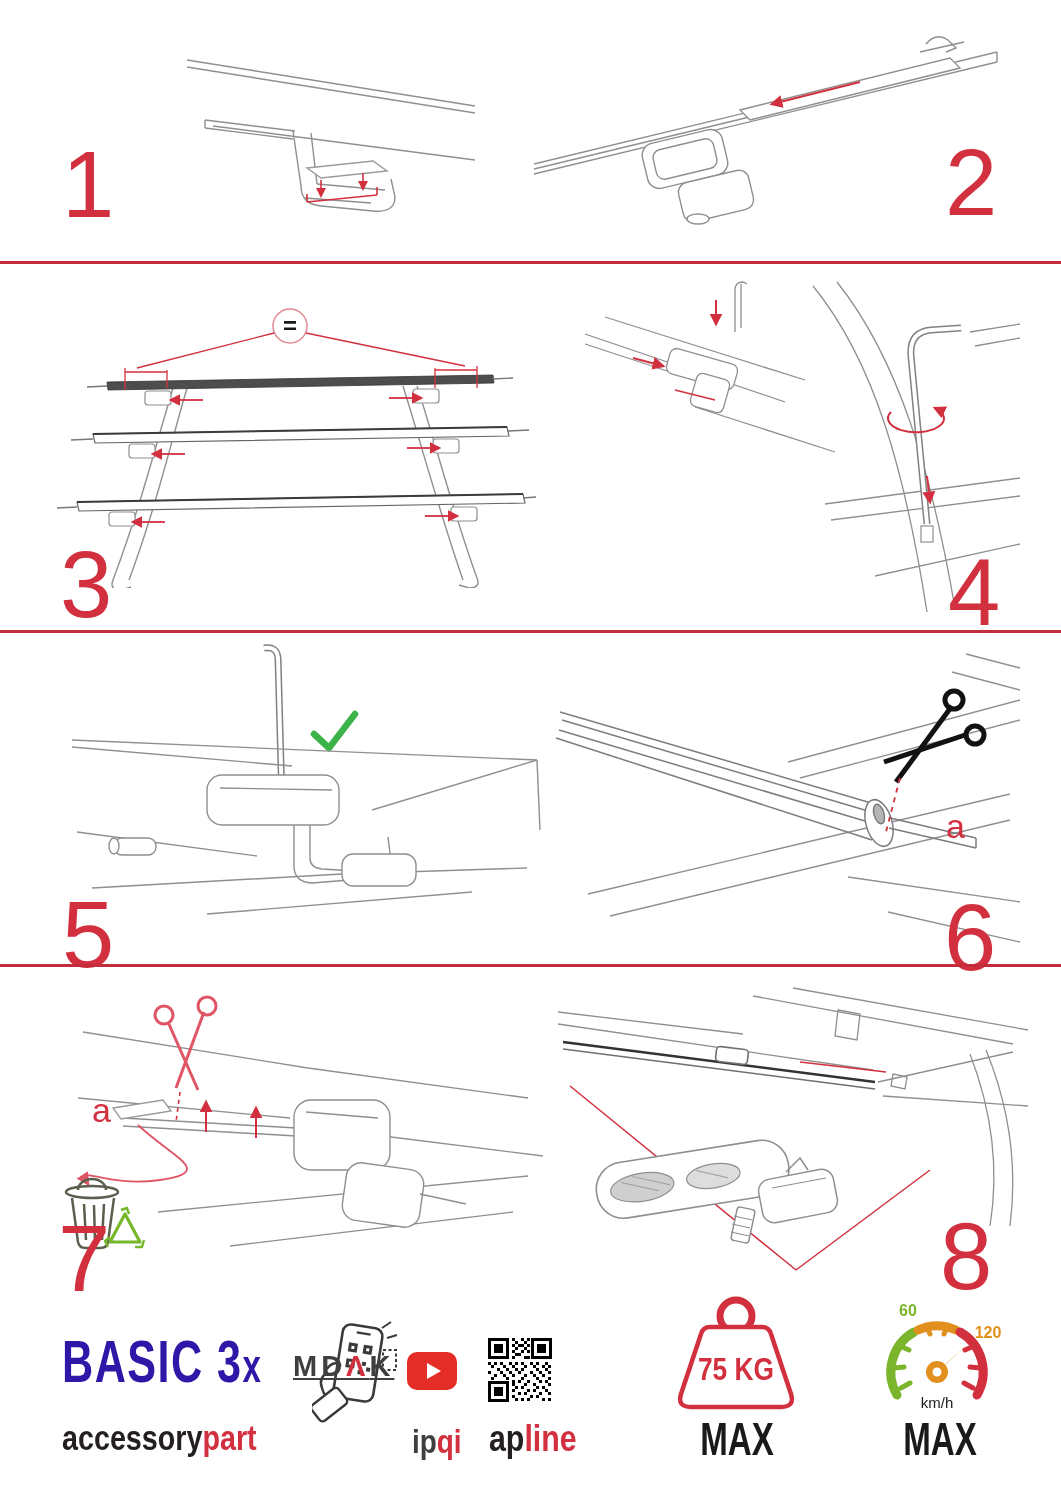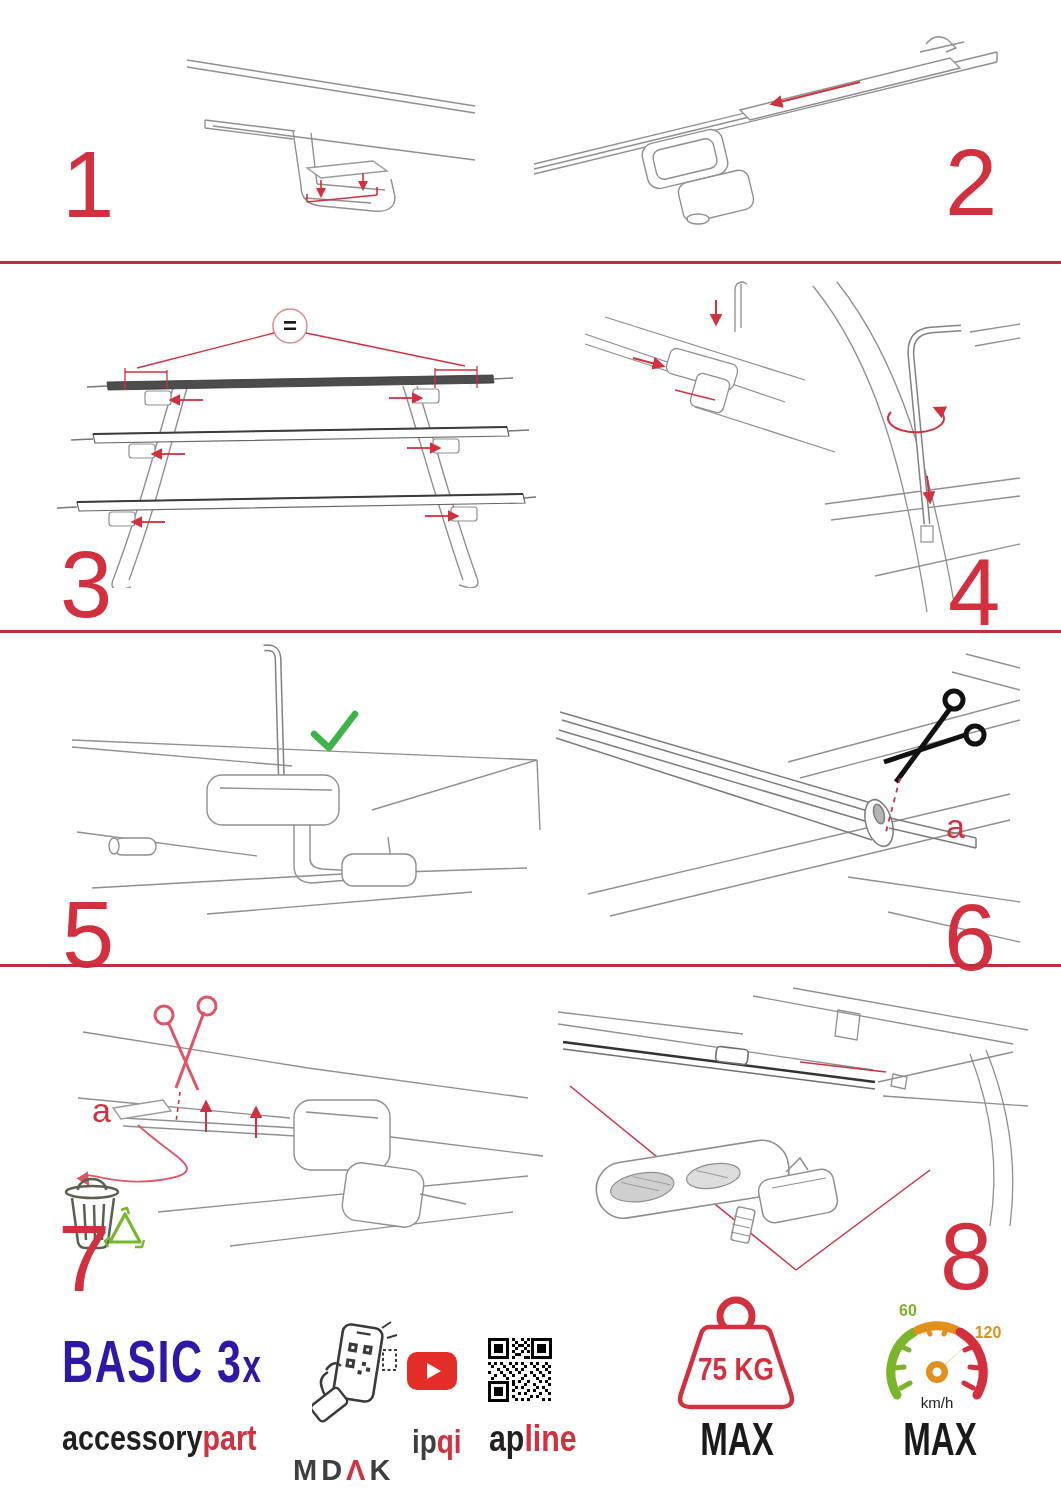--- a/index.html
+++ b/index.html
@@ -12,22 +12,22 @@
            font-family:"Liberation Sans",sans-serif;}
   
   .basic-logo{position:absolute;left:62px;top:1332px;color:#2e18a8;font-weight:bold;
               font-size:60px;line-height:1;letter-spacing:2px;transform:scaleX(0.72);
               transform-origin:left top;white-space:nowrap;}
   .basic-logo .x{font-size:46px;}
   .brandline{position:absolute;left:62px;top:1420px;font-size:35px;font-weight:bold;
              line-height:1;transform:scaleX(0.82);transform-origin:left top;white-space:nowrap;}
   .brandline .b{color:#231f20;}
   .brandline .r{color:#d2303e;}
-  .mdak{position:absolute;left:293px;top:1454px;font-size:29px;font-weight:bold;
-        letter-spacing:4px;color:#3f3f3f;white-space:nowrap;}
+  .mdak{position:absolute;left:293px;top:1350px;font-size:29px;font-weight:bold;
+        letter-spacing:4px;color:#3f3f3f;white-space:nowrap;text-decoration:underline;}
   .mdak .lam{color:#d2303e;}
   .ipqi{position:absolute;left:412px;top:1424px;font-size:34px;font-weight:bold;line-height:1;
         transform:scaleX(0.82);transform-origin:left top;}
   .ipqi .b{color:#3f3f3f;} .ipqi .r{color:#d2303e;}
   .apline{position:absolute;left:489px;top:1420px;font-size:37px;font-weight:bold;line-height:1;
         transform:scaleX(0.82);transform-origin:left top;}
   .apline .b{color:#231f20;} .apline .r{color:#d2303e;}
   .maxlabel{position:absolute;font-size:46px;font-weight:bold;color:#1a1a1a;line-height:1;
             transform:scaleX(0.72);transform-origin:center top;width:120px;text-align:center;}
 </style>

